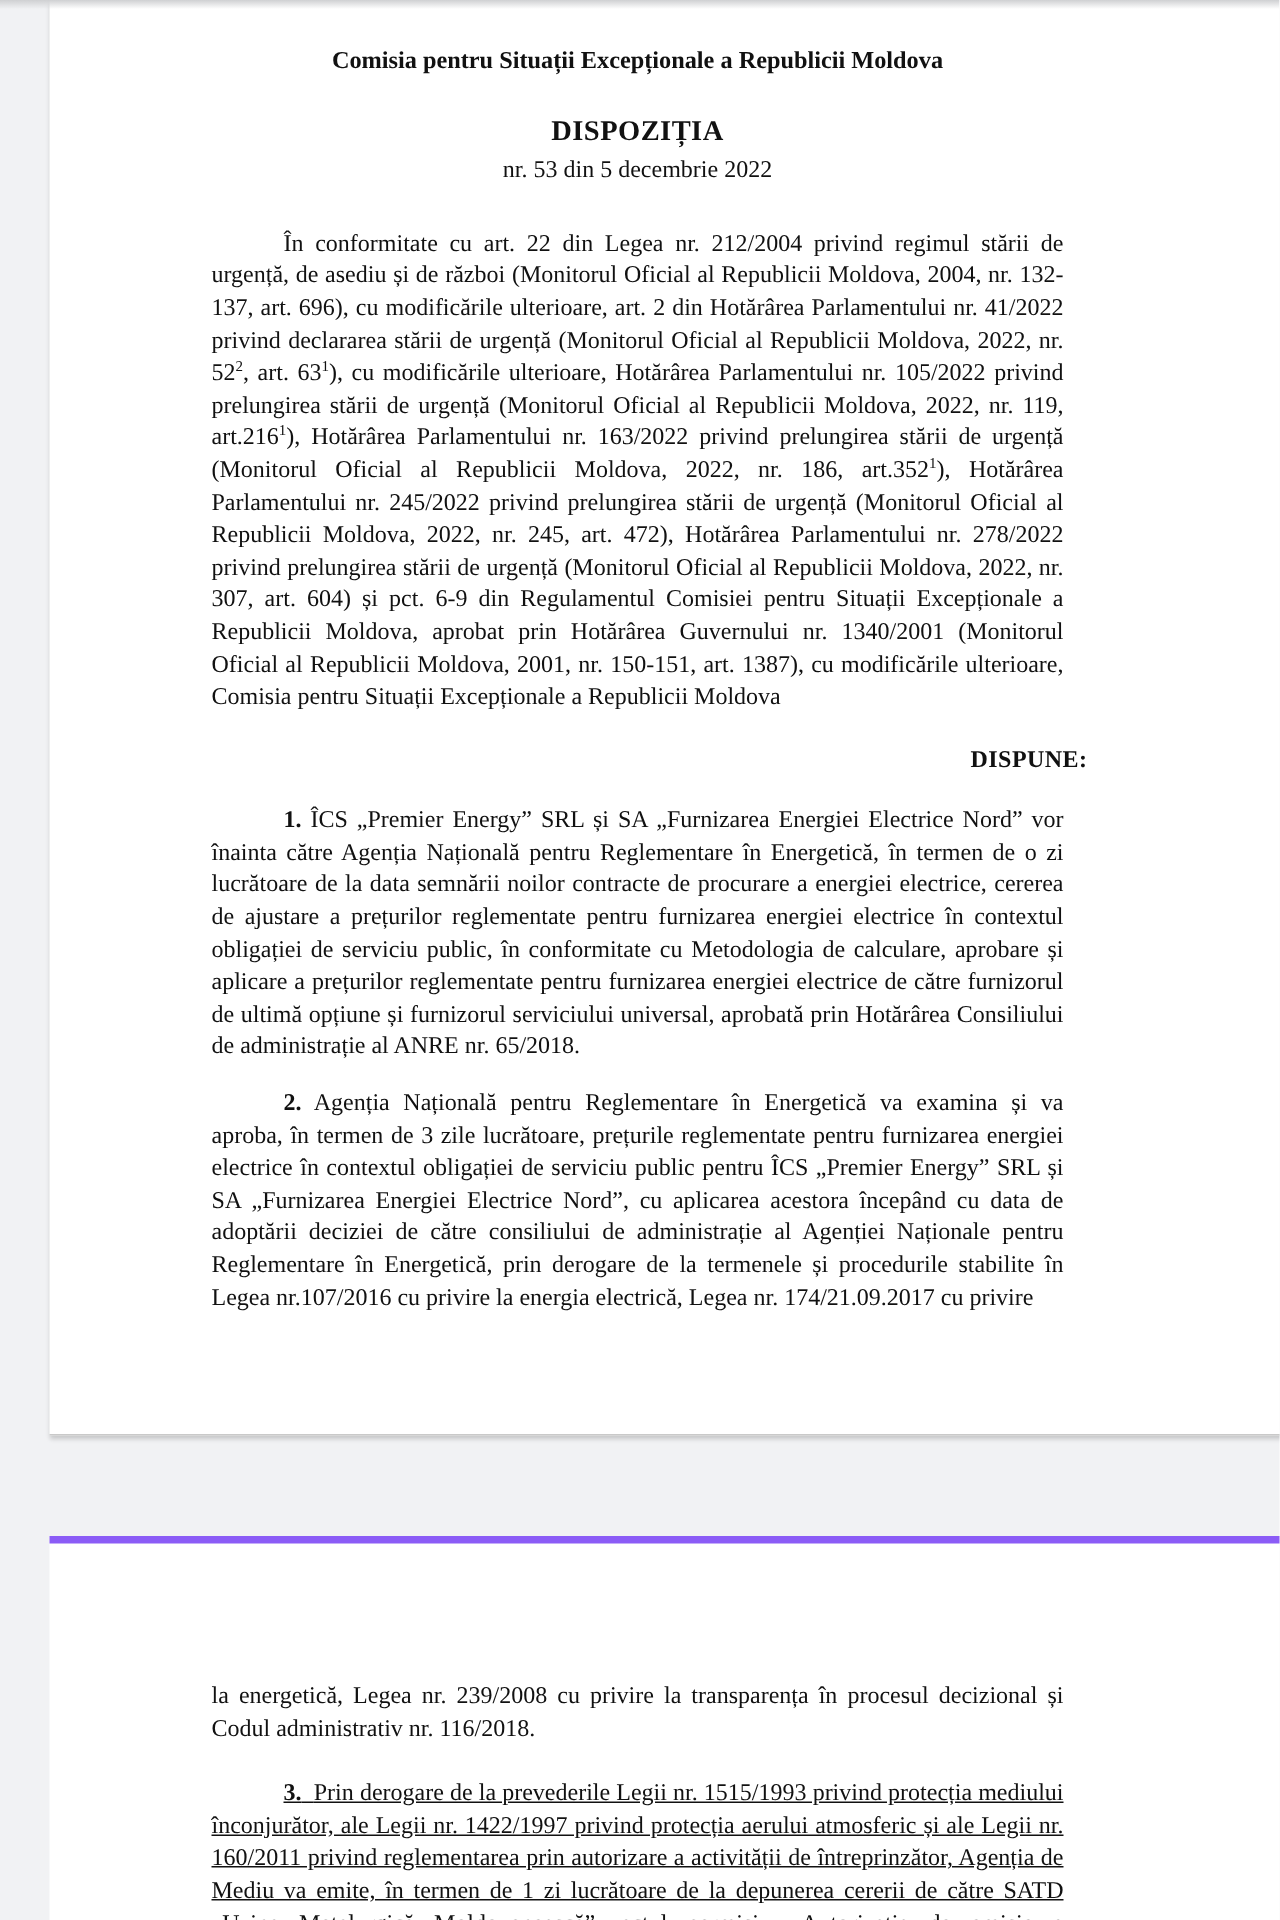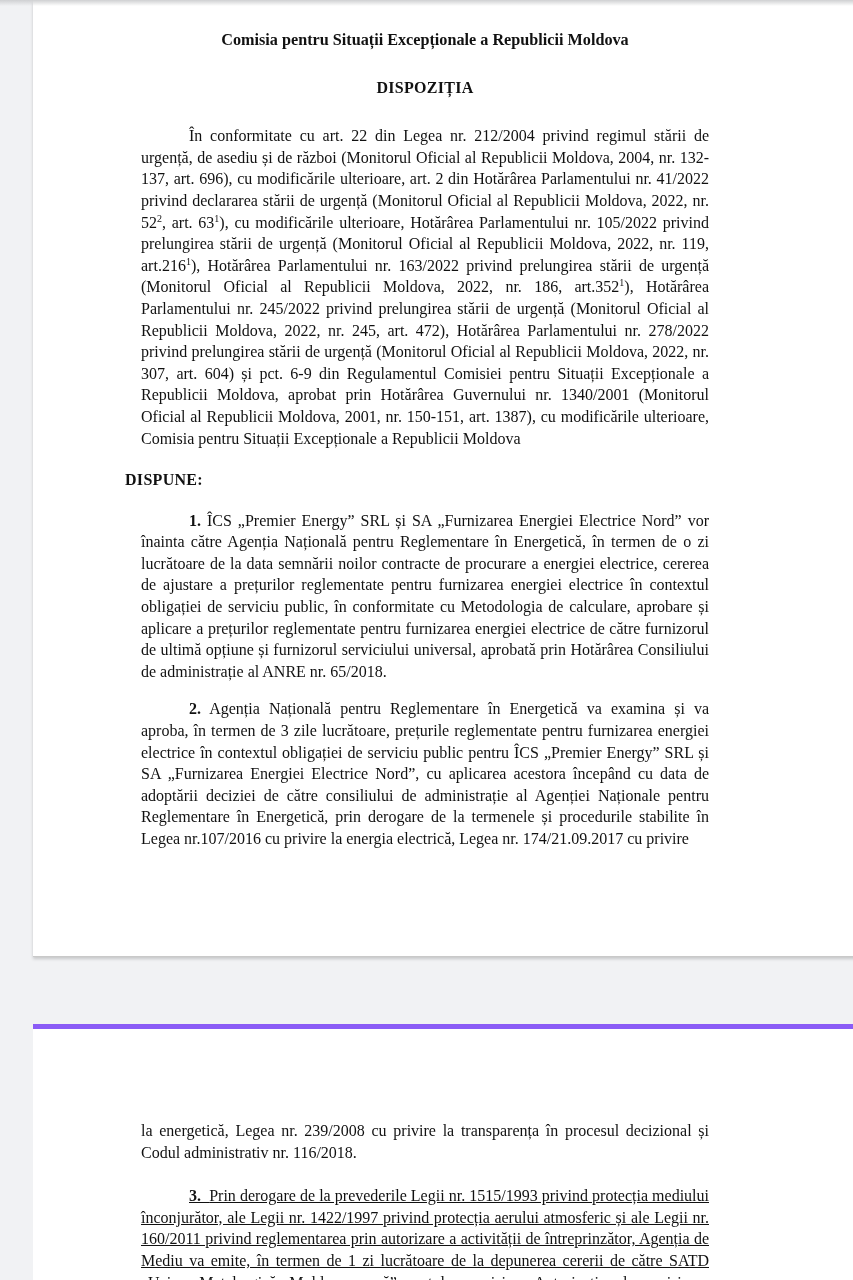--- a/index.html
+++ b/index.html
@@ -21,42 +21,43 @@
   #page1 { top: 0; height: 956px; box-shadow: 0 2px 3px rgba(0,0,0,0.18); border-bottom: 1px solid #c9c9c9; }
   #page2 { top: 1024px; height: 300px; border-top: 5px solid #8b5cf6; }
   .content {
     position: absolute; left: 92px; width: 600px;
     font-size: 16px; line-height: 21.6px;
   }
   #page1 .content { top: 30px; }
   #page2 .content { top: 75px; }
   .center { text-align: center; }
   .org { font-weight: bold; font-size: 16.2px; margin: 0; }
-  .title { font-weight: bold; font-size: 16px; margin: 25px 0 0 0; letter-spacing: 0.3px; }
+  .title { font-weight: bold; font-size: 19px; margin: 25px 0 0 0; letter-spacing: 0.3px; }
   .subtitle { margin: 5px 0 0 0; }
   p.body {
     margin: 16px; text-align: justify; text-indent: 48px;
   }
   .preamble { margin-top: 27px !important; }
-  .dispune { font-weight: bold; margin: 20px 0 0 0; text-align: left; letter-spacing: 0.3px; }
+  .dispune { font-weight: bold; margin: 20px 0 0 0; text-align: right; letter-spacing: 0.3px; }
   .item1 { margin-top: 19px !important; font-family: Liberation Serif, serif; }
   .cont { text-indent: 0 !important; }
   .gap { margin-top: 22px !important; text-decoration: underline; }
   b.num { font-weight: bold; }
   sup { font-size: 10px; line-height: 0; vertical-align: 6px; }
 </style>
 </head>
 <body>
 
 <div class="topshade"></div>
 
 <div class="page" id="page1">
   <div class="content">
     <p class="org center">Comisia pentru Situații Excepționale a Republicii Moldova</p>
     <p class="title center">DISPOZIȚIA</p>
+    <p class="subtitle center">nr. 53 din 5 decembrie 2022</p>
 
     <p class="body preamble"><span>În conformitate cu art. 22 din Legea nr. 212/2004 privind regimul stării de urgență, de asediu și de război (Monitorul Oficial al Republicii Moldova, 2004, nr. 132-137, art. 696), cu modificările ulterioare, art. 2 din Hotărârea Parlamentului nr. 41/2022 privind declararea stării de urgență (Monitorul Oficial al Republicii Moldova, 2022, nr. 52</span><sup>2</sup><span>, art. 63</span><sup>1</sup><span>), cu modificările ulterioare, Hotărârea Parlamentului nr. 105/2022 privind prelungirea stării de urgență (Monitorul Oficial al Republicii Moldova, 2022, nr. 119, art.216</span><sup>1</sup><span>), Hotărârea Parlamentului nr. 163/2022 privind prelungirea stării de urgență (Monitorul Oficial al Republicii Moldova, 2022, nr. 186, art.352</span><sup>1</sup><span>), Hotărârea Parlamentului nr. 245/2022 privind prelungirea stării de urgență (Monitorul Oficial al Republicii Moldova, 2022, nr. 245, art. 472), Hotărârea Parlamentului nr. 278/2022 privind prelungirea stării de urgență (Monitorul Oficial al Republicii Moldova, 2022, nr. 307, art. 604) și pct. 6-9 din Regulamentul Comisiei pentru Situații Excepționale a Republicii Moldova, aprobat prin Hotărârea Guvernului nr. 1340/2001 (Monitorul Oficial al Republicii Moldova, 2001, nr. 150-151, art. 1387), cu modificările ulterioare, Comisia pentru Situații Excepționale a Republicii Moldova</span></p>
 
     <p class="dispune">DISPUNE:</p>
 
     <p class="body item1"><b class="num">1.</b> <span>ÎCS „Premier Energy” SRL și SA „Furnizarea Energiei Electrice Nord” vor înainta către Agenția Națională pentru Reglementare în Energetică, în termen de o zi lucrătoare de la data semnării noilor contracte de procurare a energiei electrice, cererea de ajustare a prețurilor reglementate pentru furnizarea energiei electrice în contextul obligației de serviciu public, în conformitate cu Metodologia de calculare, aprobare și aplicare a prețurilor reglementate pentru furnizarea energiei electrice de către furnizorul de ultimă opțiune și furnizorul serviciului universal, aprobată prin Hotărârea Consiliului de administrație al ANRE nr. 65/2018.</span></p>
 
     <p class="body"><b class="num">2.</b> <span>Agenția Națională pentru Reglementare în Energetică va examina și va aproba, în termen de 3 zile lucrătoare, prețurile reglementate pentru furnizarea energiei electrice în contextul obligației de serviciu public pentru ÎCS „Premier Energy” SRL și SA „Furnizarea Energiei Electrice Nord”, cu aplicarea acestora începând cu data de adoptării deciziei de către consiliului de administrație al Agenției Naționale pentru Reglementare în Energetică, prin derogare de la termenele și procedurile stabilite în Legea nr.107/2016 cu privire la energia electrică, Legea nr. 174/21.09.2017 cu privire</span></p>
   </div>
 </div>

